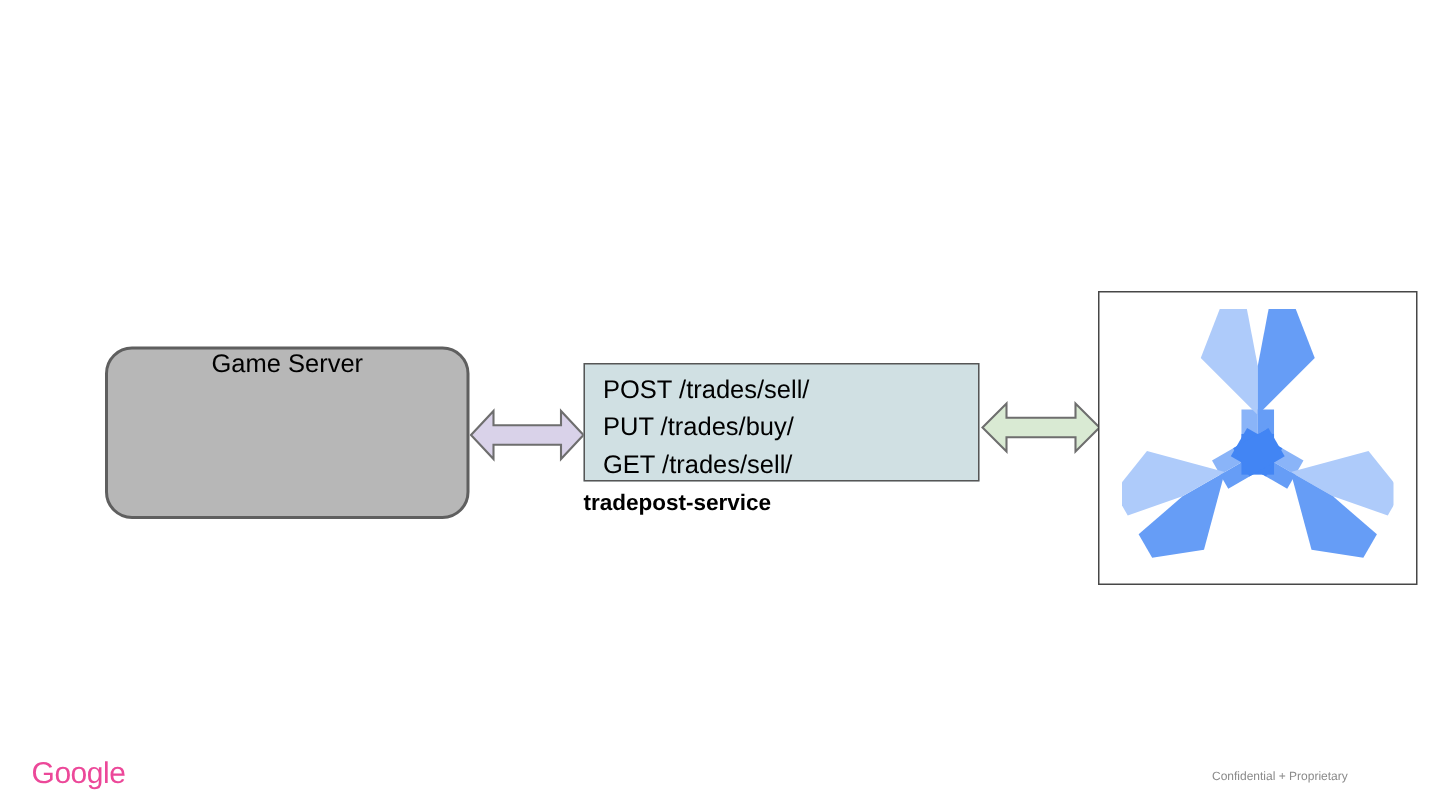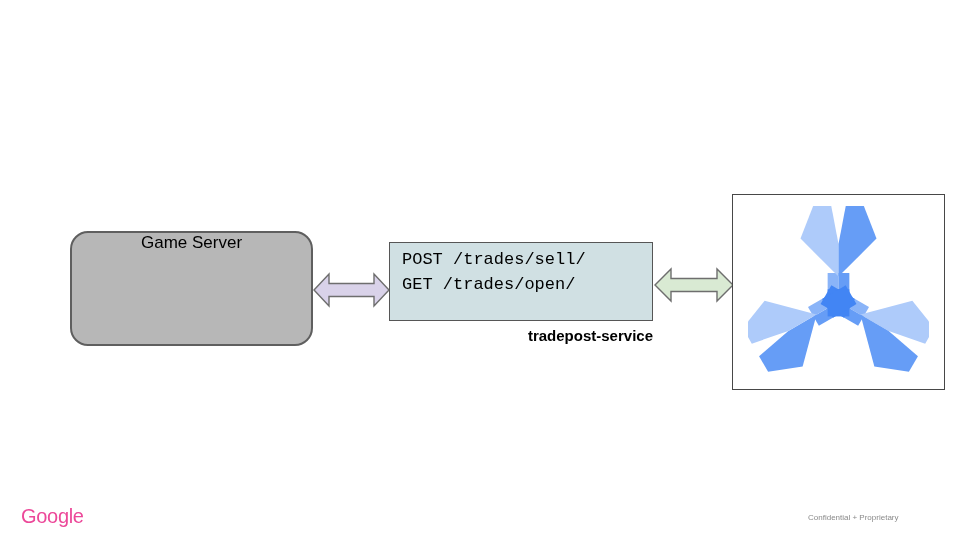--- a/index.html
+++ b/index.html
@@ -29,26 +29,25 @@
   
   .api-box {
     left: 389px; top: 242px;
     width: 264px; height: 79px;
     box-sizing: border-box;
     background: #d0e0e3;
     border: 1px solid #565656;
     padding: 4px 0 0 12px;
     font-size: 17px;
     line-height: 25px;
-    font-family: Liberation Mono, monospace;
   }
   .service-label {
     left: 389px; top: 327px;
     width: 264px;
-    text-align: right;
+    text-align: left;
     font-size: 15px;
     font-weight: bold;
   }
 
   
   .arrow-left  { left: 313px; top: 272px; width: 77px; height: 36px; }
   .arrow-right { left: 654px; top: 267px; width: 80px; height: 36px; }
 
   
   .spanner-box {
@@ -83,21 +82,22 @@
   <div class="abs game-server">
     <span>Game Server</span>
   </div>
 
   <svg class="abs arrow-left" viewBox="0 0 77 36">
     <polygon points="1,18 16,2 16,11.5 61,11.5 61,2 76,18 61,34 61,24.5 16,24.5 16,34" stroke-width="1.4" stroke-linejoin="miter" fill="#d9d2e9" stroke="#6e6e6e"></polygon>
   </svg>
 
   <div class="abs api-box">
     <div class="api-line">POST /trades/sell/</div>
-    <div class="api-line">GET /trades/open/</div>
+    <div class="api-line">PUT /trades/buy/</div>
+    <div class="api-line">GET /trades/sell/</div>
   </div>
 
   <div class="abs service-label">tradepost-service</div>
 
   <svg class="abs arrow-right" viewBox="0 0 80 36">
     <polygon points="1,18 17,2 17,11.5 63,11.5 63,2 79,18 63,34 63,24.5 17,24.5 17,34" stroke-width="1.4" stroke-linejoin="miter" fill="#d9ead3" stroke="#6e6e6e"></polygon>
   </svg>
 
   <div class="abs spanner-box">
     <svg width="181" height="190" viewBox="0 0 200 210">

